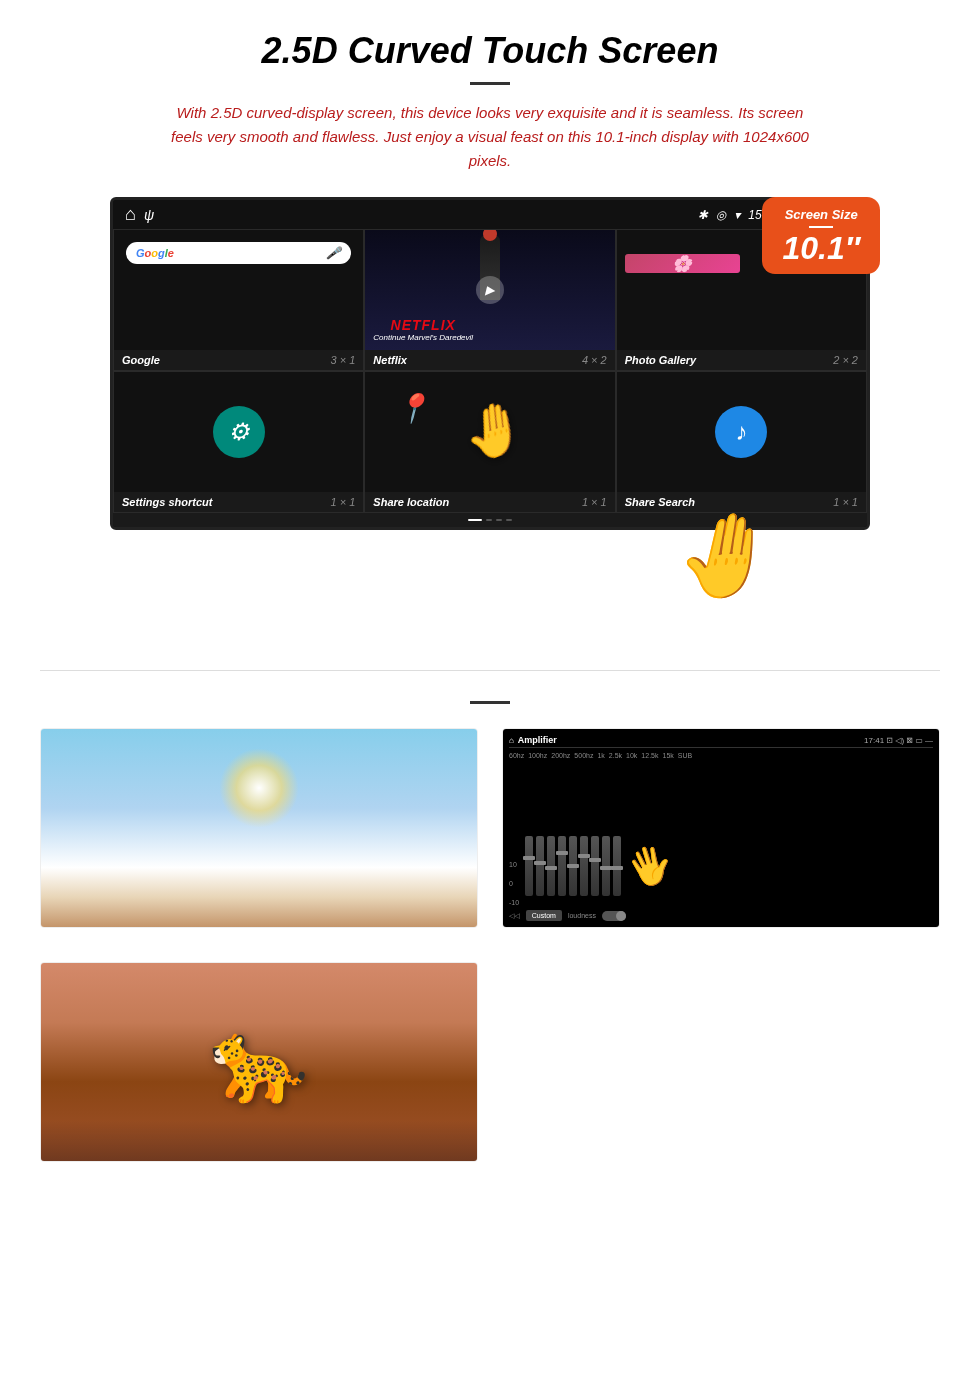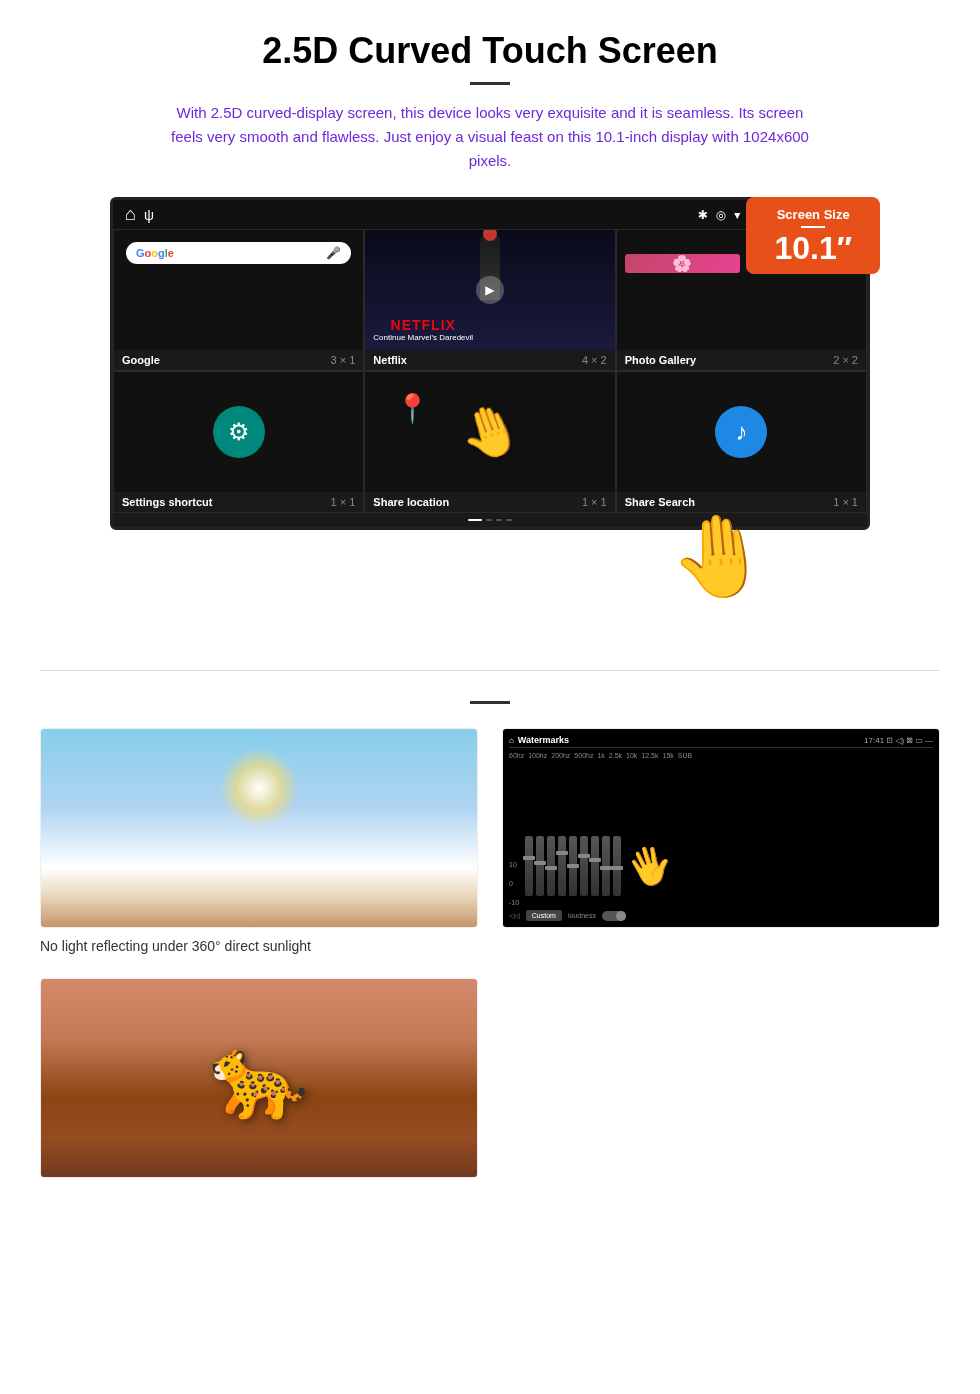--- a/index.html
+++ b/index.html
@@ -1,36 +1,36 @@
 <!DOCTYPE html>
 <html><head>
   <meta charset="utf-8">
   <style>
     * { box-sizing: border-box; margin: 0; padding: 0; }
     body { font-family: Arial, sans-serif; background: #fff; width: 980px; }
 
     
-    .section1 { padding: 30px 60px 20px; text-align: center; }
+    .section1 { padding: 30px 60px 20px; text-align: center; font-style: italic; }
     .section1 h1 { font-size: 36px; font-weight: 900; margin-bottom: 10px; }
     .section1 .underline { width: 40px; height: 3px; background: #333; margin: 0 auto 16px; }
-    .section1 p { font-size: 15px; color: #6d28d9; line-height: 1.6; max-width: 640px; margin: 0 auto 24px; }
+    .section1 p { font-size: 15px; color: #b91c1c; line-height: 1.6; max-width: 640px; margin: 0 auto 24px; }
 
     
     .device-wrapper { position: relative; display: inline-block; width: 760px; }
     .screen-badge {
       position: absolute;
       top: 0; right: -10px;
       background: #e8501a;
       color: #fff;
-      padding: 10px 28px;
+      padding: 10px 20px;
       font-size: 13px;
       font-weight: bold;
       text-align: center;
       z-index: 10;
-      border-radius: 8px;
+      border-radius: 13px;
     }
     .screen-badge .size-num { font-size: 32px; font-weight: 900; display: block; line-height: 1; }
     .screen-badge .dash { width: 24px; height: 2px; background: #fff; margin: 4px auto; }
 
     .device-outer {
       border: 3px solid #222;
       border-radius: 6px;
       overflow: hidden;
       background: #111;
       width: 760px;
@@ -417,29 +417,28 @@
   <div class="underline"></div>
 
   <div class="features-grid">
 
     <div class="feature-item">
       <div class="feature-img">
         <div class="sky-img">
           <div class="sun-glow"></div>
         </div>
       </div>
-      <div class="feature-label">No light reflecting under 360° direct sunlight</div>
     </div>
 
     <div class="feature-item">
       <div class="feature-img" style="background:#000; padding:0; overflow:hidden;">
         <div class="amp-screen">
           <div class="amp-header">
             <span>⌂</span>
-            <span style="font-size:9px; font-weight:bold;">Watermarks</span>
+            <span style="font-size:9px; font-weight:bold;">Amplifier</span>
             <span style="margin-left:auto; font-size:8px; color:#aaa;">17:41 ⊡ ◁) ⊠ ▭ —</span>
           </div>
           <div style="display:flex; gap:4px; font-size:7px; color:#888; margin-bottom:4px;">
             <span>60hz</span>
               <span>100hz</span>
               <span>200hz</span>
               <span>500hz</span>
               <span>1k</span>
               <span>2.5k</span>
               <span>10k</span>

